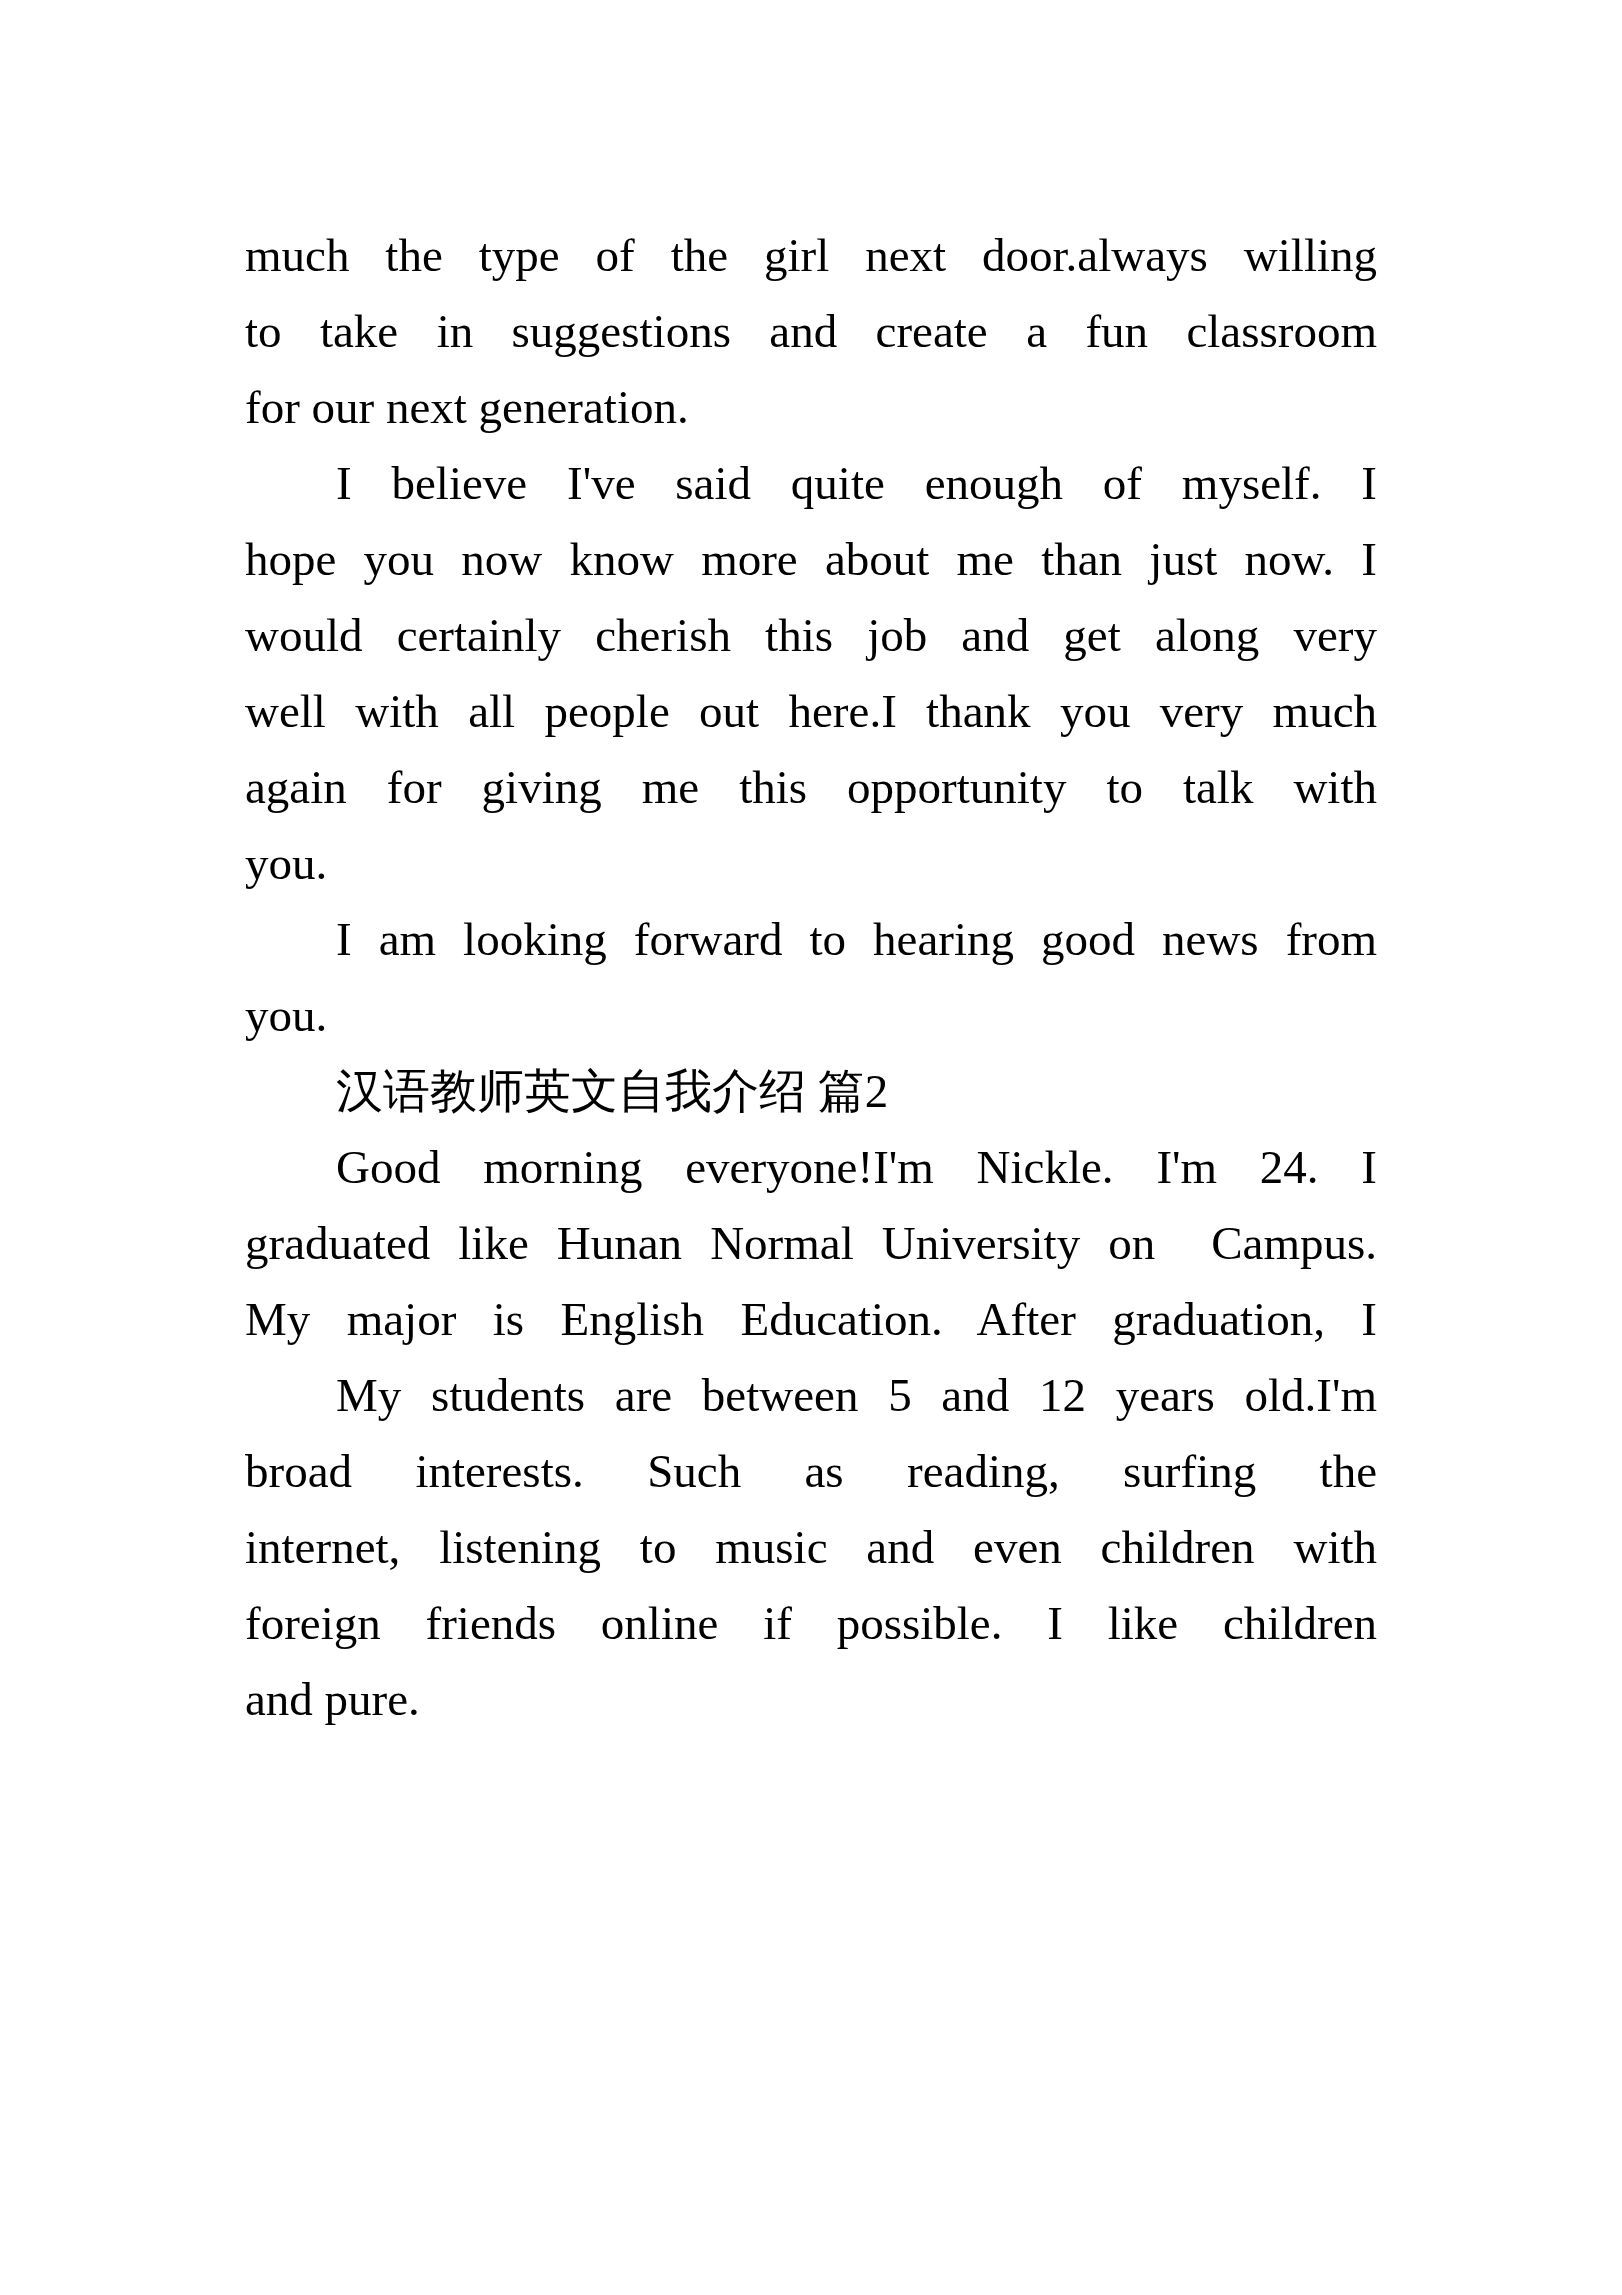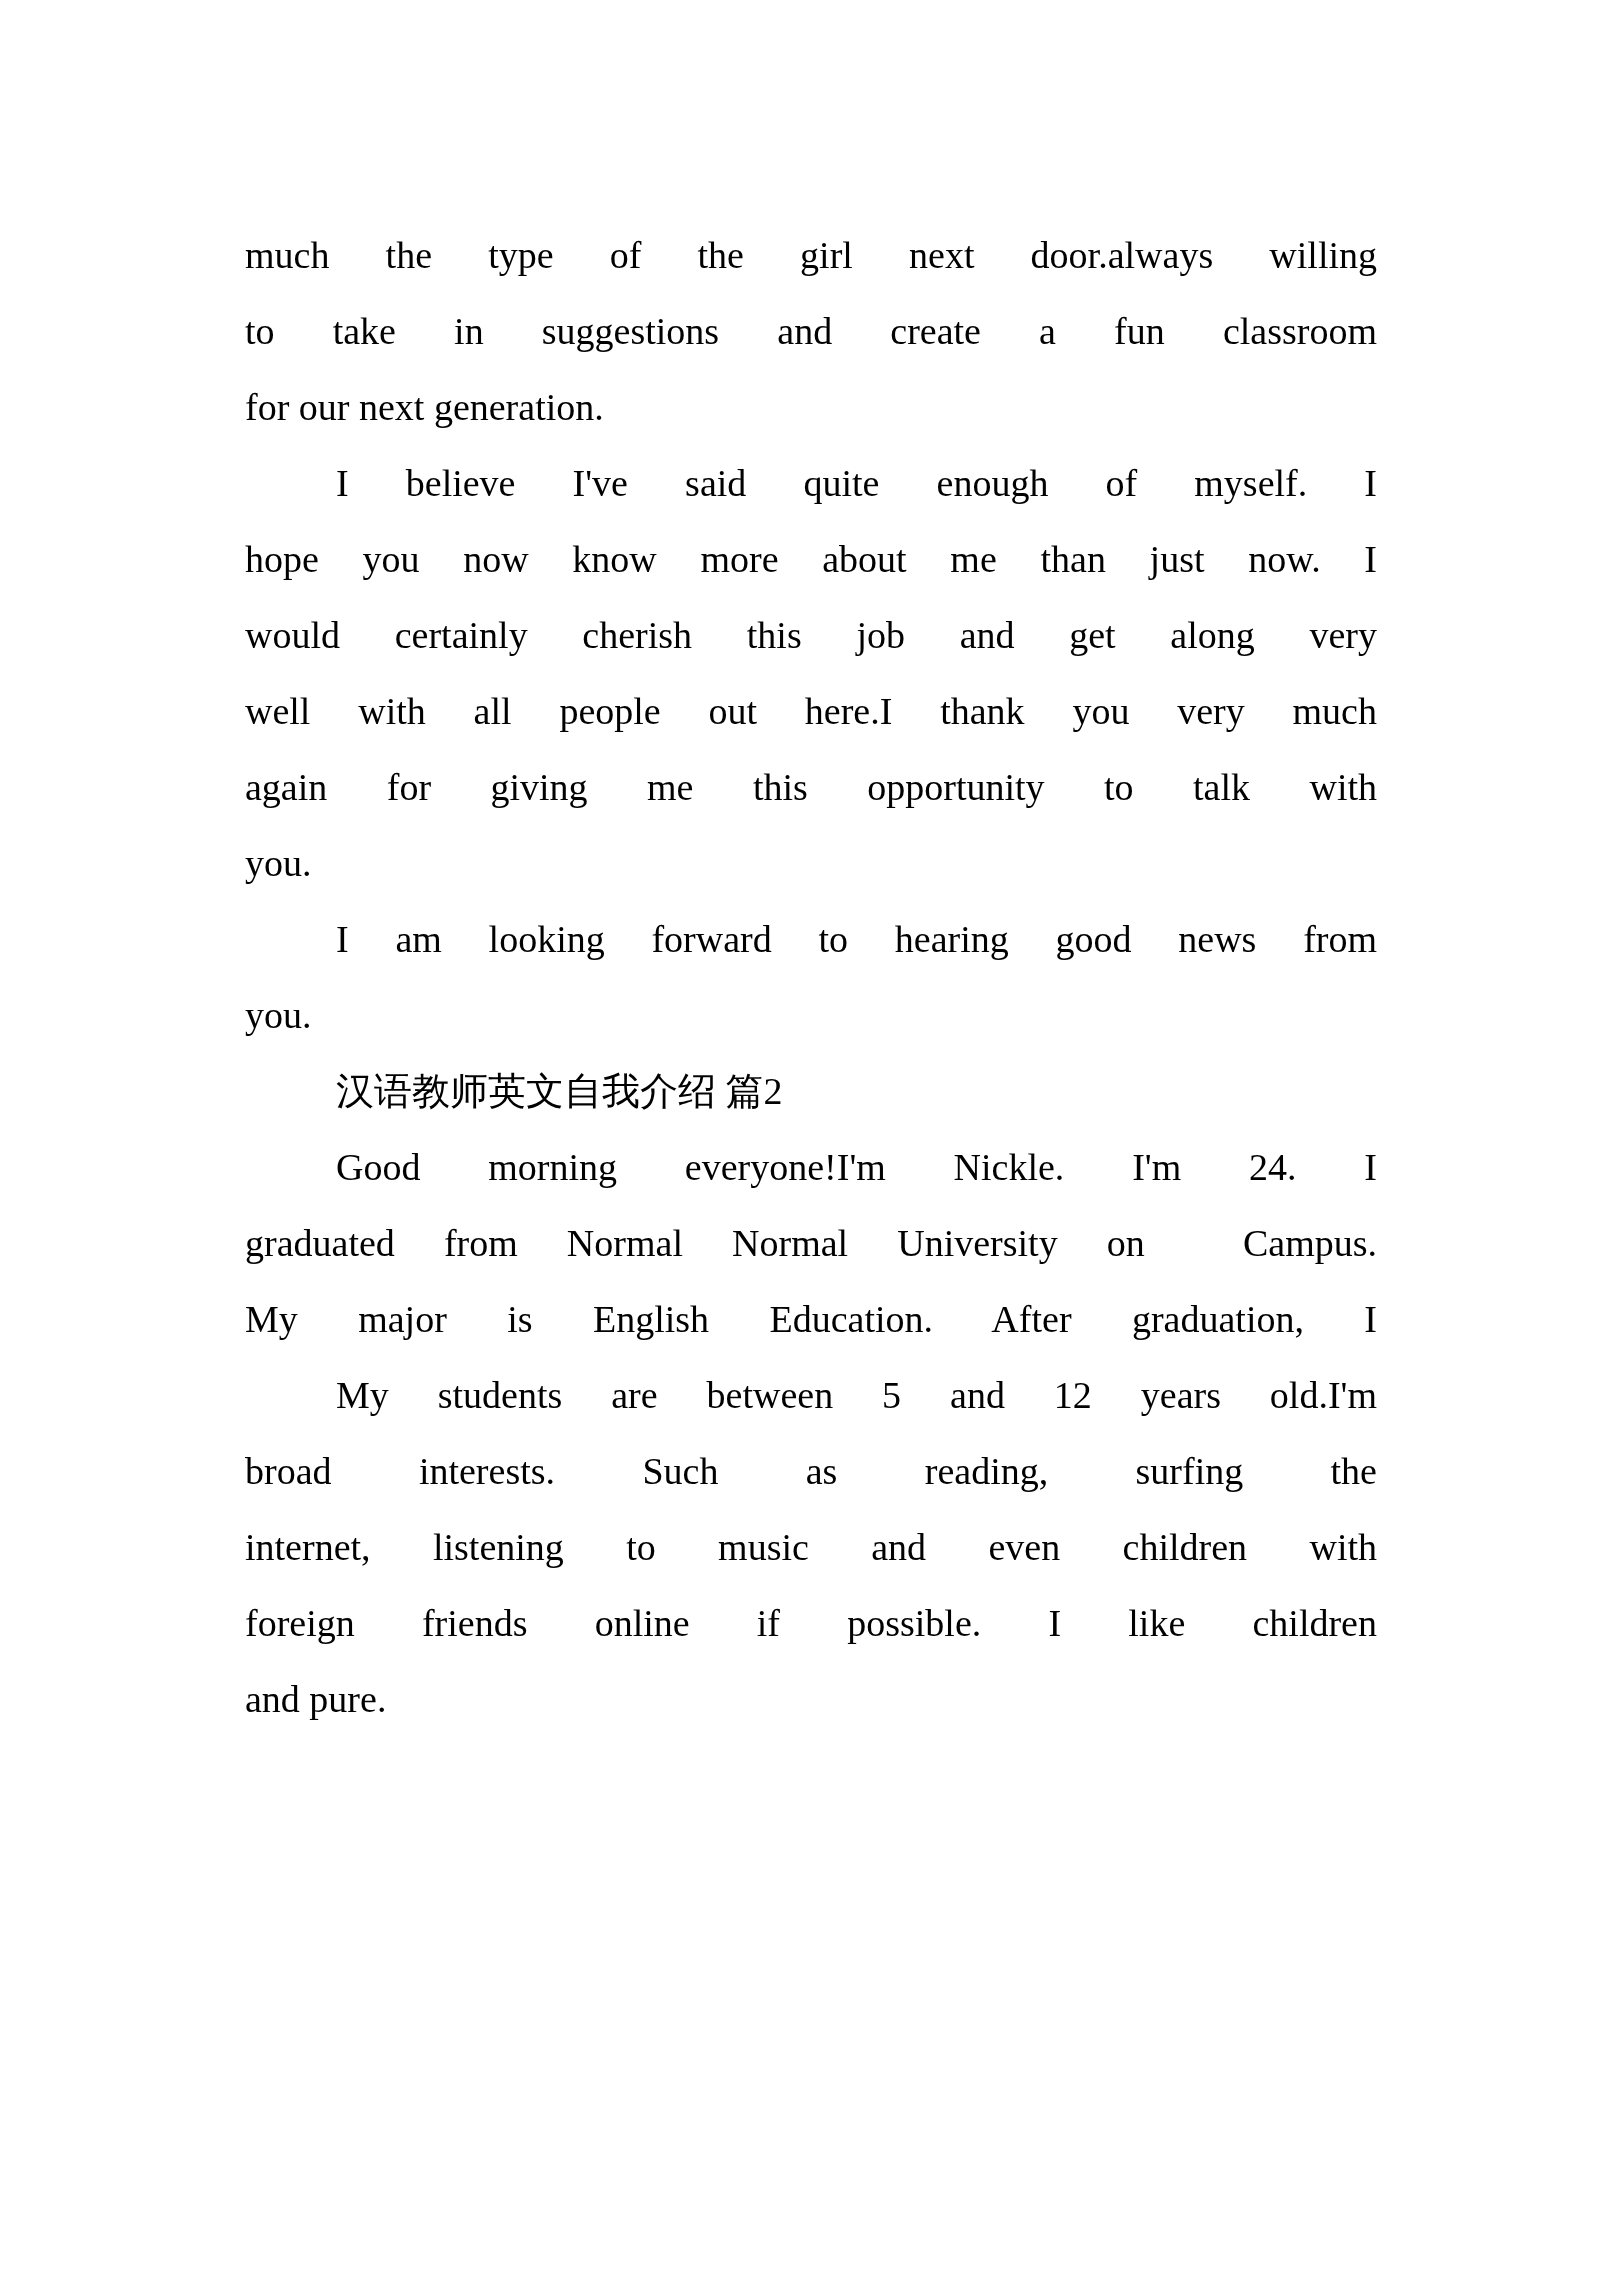--- a/index.html
+++ b/index.html
@@ -16,21 +16,21 @@
     font-family: "Liberation Serif", "DejaVu Serif", serif;
     color: #000000;
   }
   .text-block {
     position: absolute;
     left: 245px;
     top: 217px;
     width: 1132px;
   }
   .line {
-    font-size: 38px;
+    font-size: 47px;
     line-height: 76px;
     height: 76px;
     white-space: pre-wrap;
     color: #000000;
     text-align: justify;
     text-align-last: left;
   }
   .line.j {
     text-align: justify;
     text-align-last: justify;
@@ -50,21 +50,21 @@
     <div class="line j ind">I believe I've said quite enough of myself. I</div>
     <div class="line j">hope you now know more about me than just now. I</div>
     <div class="line j">would certainly cherish this job and get along very</div>
     <div class="line j">well with all people out here.I thank you very much</div>
     <div class="line j">again for giving me this opportunity to talk with</div>
     <div class="line">you.</div>
     <div class="line j ind">I am looking forward to hearing good news from</div>
     <div class="line">you.</div>
     <div class="line ind">汉语教师英文自我介绍 篇2</div>
     <div class="line j ind">Good morning everyone!I'm Nickle. I'm 24. I</div>
-    <div class="line j">graduated from Normal Normal University on  Campus.</div>
+    <div class="line j">graduated like Hunan Normal University on  Campus.</div>
     <div class="line j">My major is English Education. After graduation, I</div>
     <div class="line j ind">My students are between 5 and 12 years old.I'm</div>
     <div class="line j">broad interests. Such as reading, surfing the</div>
     <div class="line j">internet, listening to music and even children with</div>
     <div class="line j">foreign friends online if possible. I like children</div>
     <div class="line">and pure.</div>
   </div>
 </div>
 
 

